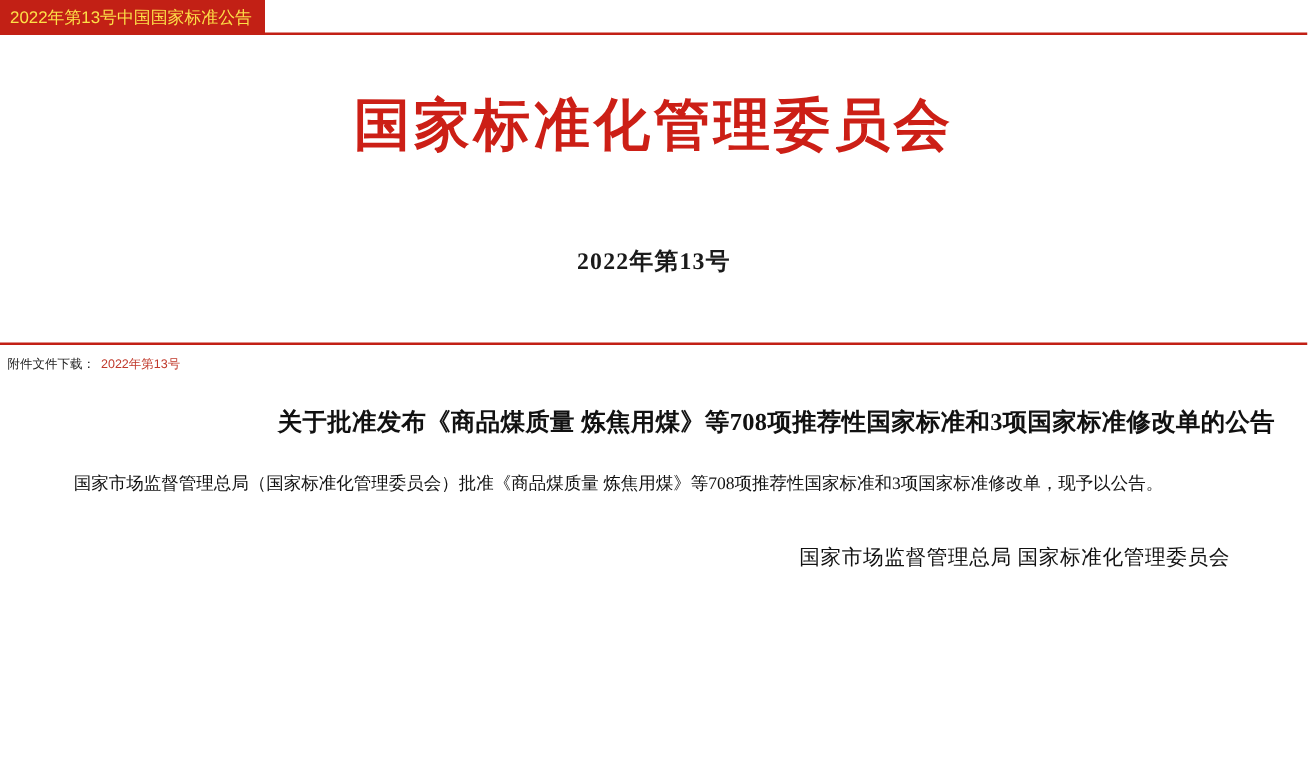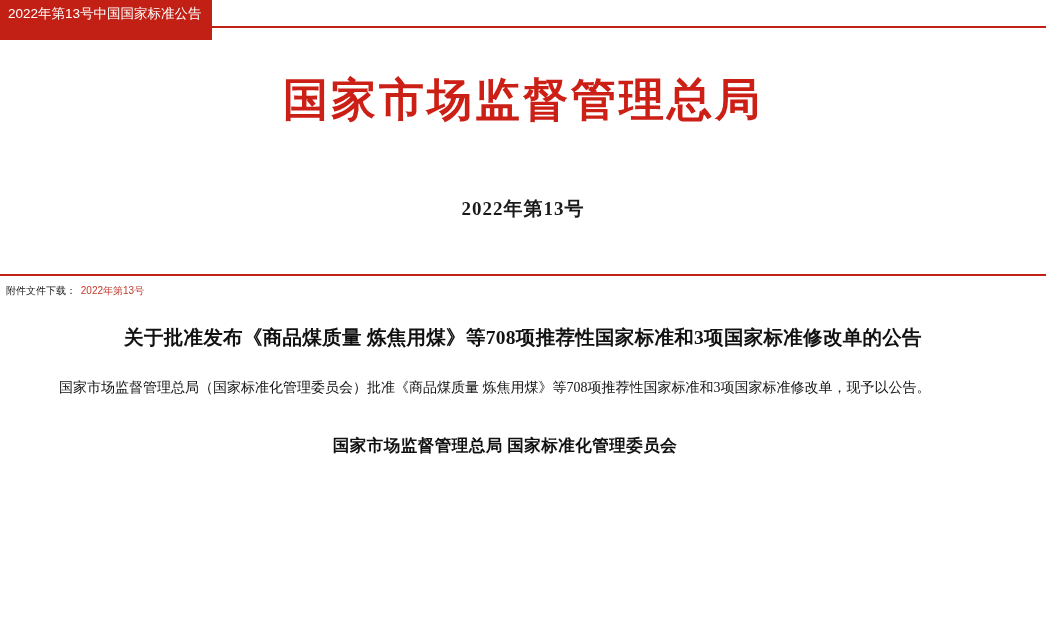--- a/index.html
+++ b/index.html
@@ -18,23 +18,23 @@
   
   .tabbar {
     position: relative;
     height: 28px;
     width: 100%;
   }
   .tab {
     position: absolute;
     left: 0;
     top: 0;
-    height: 40px;
+    height: 28px;
     background: #c22015;
-    color: #ffffff;
+    color: #fde047;
     font-family: "Liberation Sans", "DejaVu Sans", sans-serif;
     font-size: 13.5px;
     line-height: 28px;
     padding: 0 10px 0 8px;
     white-space: nowrap;
     box-sizing: border-box;
   }
   .tabbar-rule {
     position: absolute;
     left: 0;
@@ -99,55 +99,54 @@
     color: #c0392b;
     text-decoration: none;
     margin-left: 2px;
   }
 
   
   .content {
     padding: 0 26px;
   }
   .headline {
-    text-align: center;
+    text-align: right;
     font-size: 19.5px;
     font-weight: bold;
     color: #111111;
     margin-top: 26px;
     letter-spacing: 0.3px;
   }
   .para {
     margin-top: 20px;
     font-size: 14px;
     color: #111111;
     line-height: 34px;
     text-indent: 33px;
     text-align: justify;
   }
   .signature {
     margin-top: 30px;
-    text-align: center;
+    text-align: right;
     font-size: 16.5px;
     color: #111111;
     padding-right: 36px;
     letter-spacing: 0.5px;
-    font-weight: bold;
   }
 </style>
 </head>
 <body>
 
 <div class="tabbar">
   <div class="tab">2022年第13号中国国家标准公告</div>
   <div class="tabbar-rule"></div>
 </div>
 
 <div class="masthead">
-  <div class="doc-title">国家市场监督管理总局</div>
+  <div class="doc-title">国家标准化管理委员会</div>
   <div class="doc-number">2022年第13号</div>
 </div>
 
 <div class="separator"></div>
 
 <div class="attachment">
   <span class="att-label">附件文件下载：</span>
   <a class="att-link" href="#">2022年第13号</a>
 </div>
 

